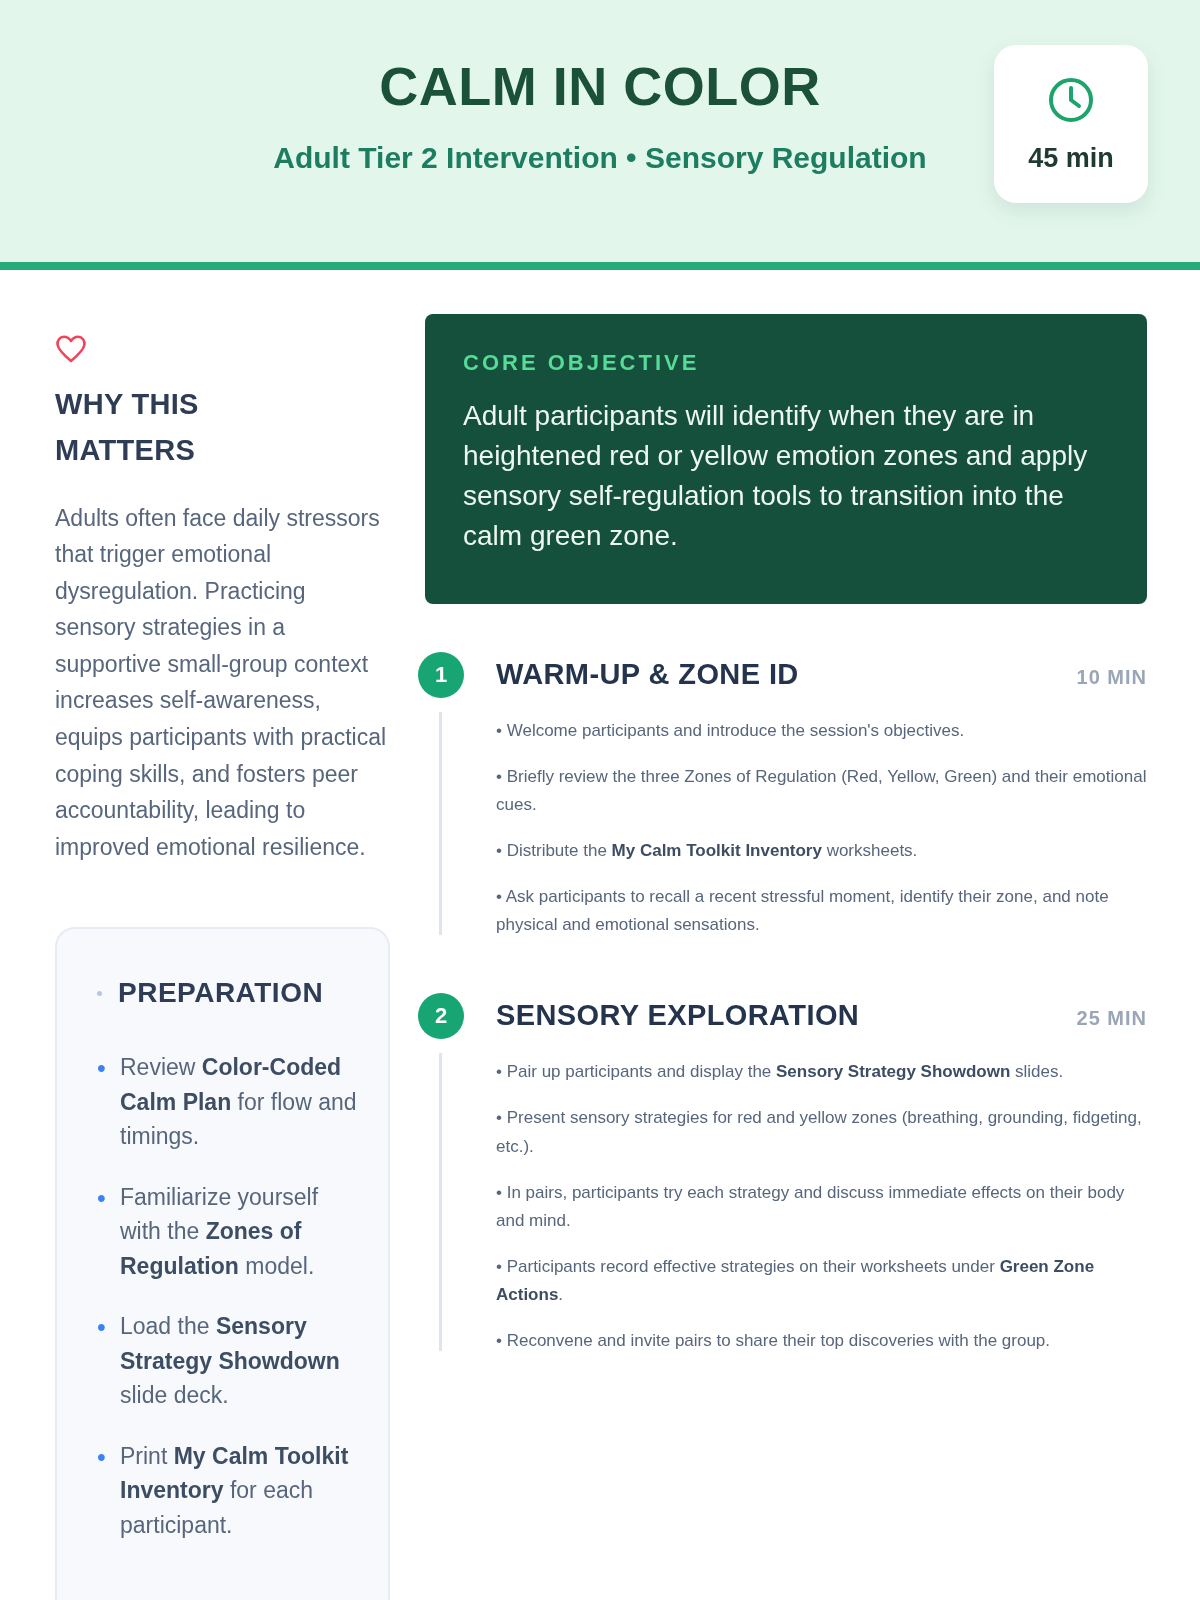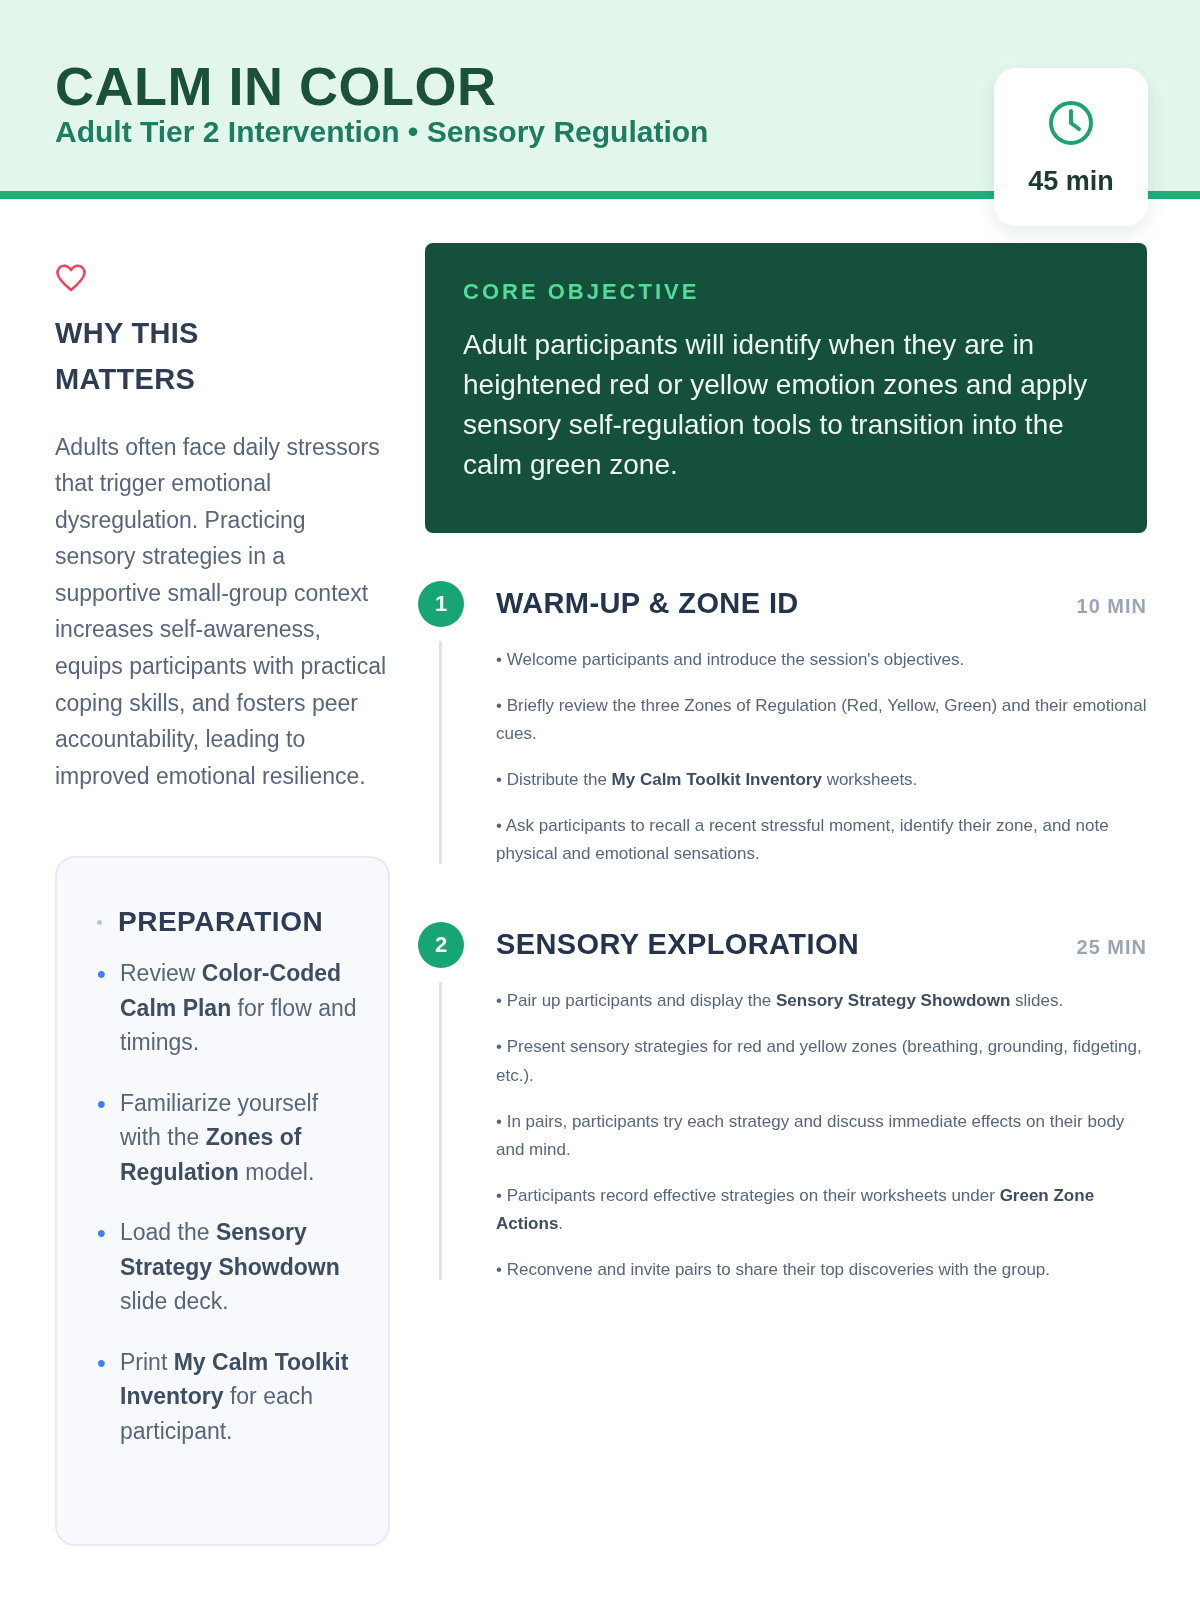--- a/index.html
+++ b/index.html
@@ -13,34 +13,35 @@
   }
   *{margin:0;padding:0;box-sizing:border-box;}
   html,body{width:1200px;}
   body{
     height:1600px;overflow:hidden;background:#ffffff;
     font-family:"Liberation Sans","DejaVu Sans",sans-serif;
     color:var(--body-gray);
   }
   
   .header{
-    position:relative;height:199px;background:var(--header-bg);
+    position:relative;height:270px;background:var(--header-bg);
     border-bottom:8px solid var(--accent-bar);
     padding:58px 55px 0 55px;
+    text-align:center;
   }
   .page-title{
     font-size:54px;font-weight:800;letter-spacing:.5px;
     color:var(--header-title);line-height:1.05;
   }
   .page-subtitle{
-    font-size:30px;font-weight:600;
+    margin-top:26px;font-size:30px;font-weight:600;
     color:var(--header-subtitle);
   }
   .duration-card{
-    position:absolute;top:68px;right:52px;width:154px;height:158px;
+    position:absolute;top:45px;right:52px;width:154px;height:158px;
     background:var(--card-bg);border-radius:22px;
     box-shadow:0 8px 20px rgba(18,78,56,.10);
     display:flex;flex-direction:column;align-items:center;justify-content:center;gap:14px;
   }
   .duration-text{font-size:27px;font-weight:700;color:var(--duration-text);}
   
   .main{
     display:flex;gap:28px;padding:44px 53px 0 55px;
   }
   .col-left{width:335px;flex:none;}
@@ -55,21 +56,21 @@
   .why-body{margin-top:26px;font-size:23px;line-height:1.59;color:var(--body-gray);}
   
   .prep-card{
     margin-top:62px;background:var(--prep-bg);
     border:2px solid var(--prep-border);border-radius:20px;
     padding:48px 26px 66px 40px;min-height:690px;
   }
   .prep-head{display:flex;align-items:center;gap:16px;}
   .prep-dot{width:5px;height:5px;border-radius:50%;background:#b9c6e0;flex:none;}
   .prep-title{font-size:28px;font-weight:800;color:var(--heading-navy);letter-spacing:.5px;}
-  .prep-list{list-style:none;margin-top:18px;}
+  .prep-list{list-style:none;margin-top:41px;}
   .prep-list li{
     position:relative;padding-left:23px;margin-bottom:26px;
     font-size:23px;line-height:1.5;color:var(--body-gray);
   }
   .prep-list li::before{
     content:"•";position:absolute;left:0;top:0;
     color:var(--bullet-blue);font-size:25px;
   }
   .b{font-weight:700;color:var(--bold-gray);}
   

